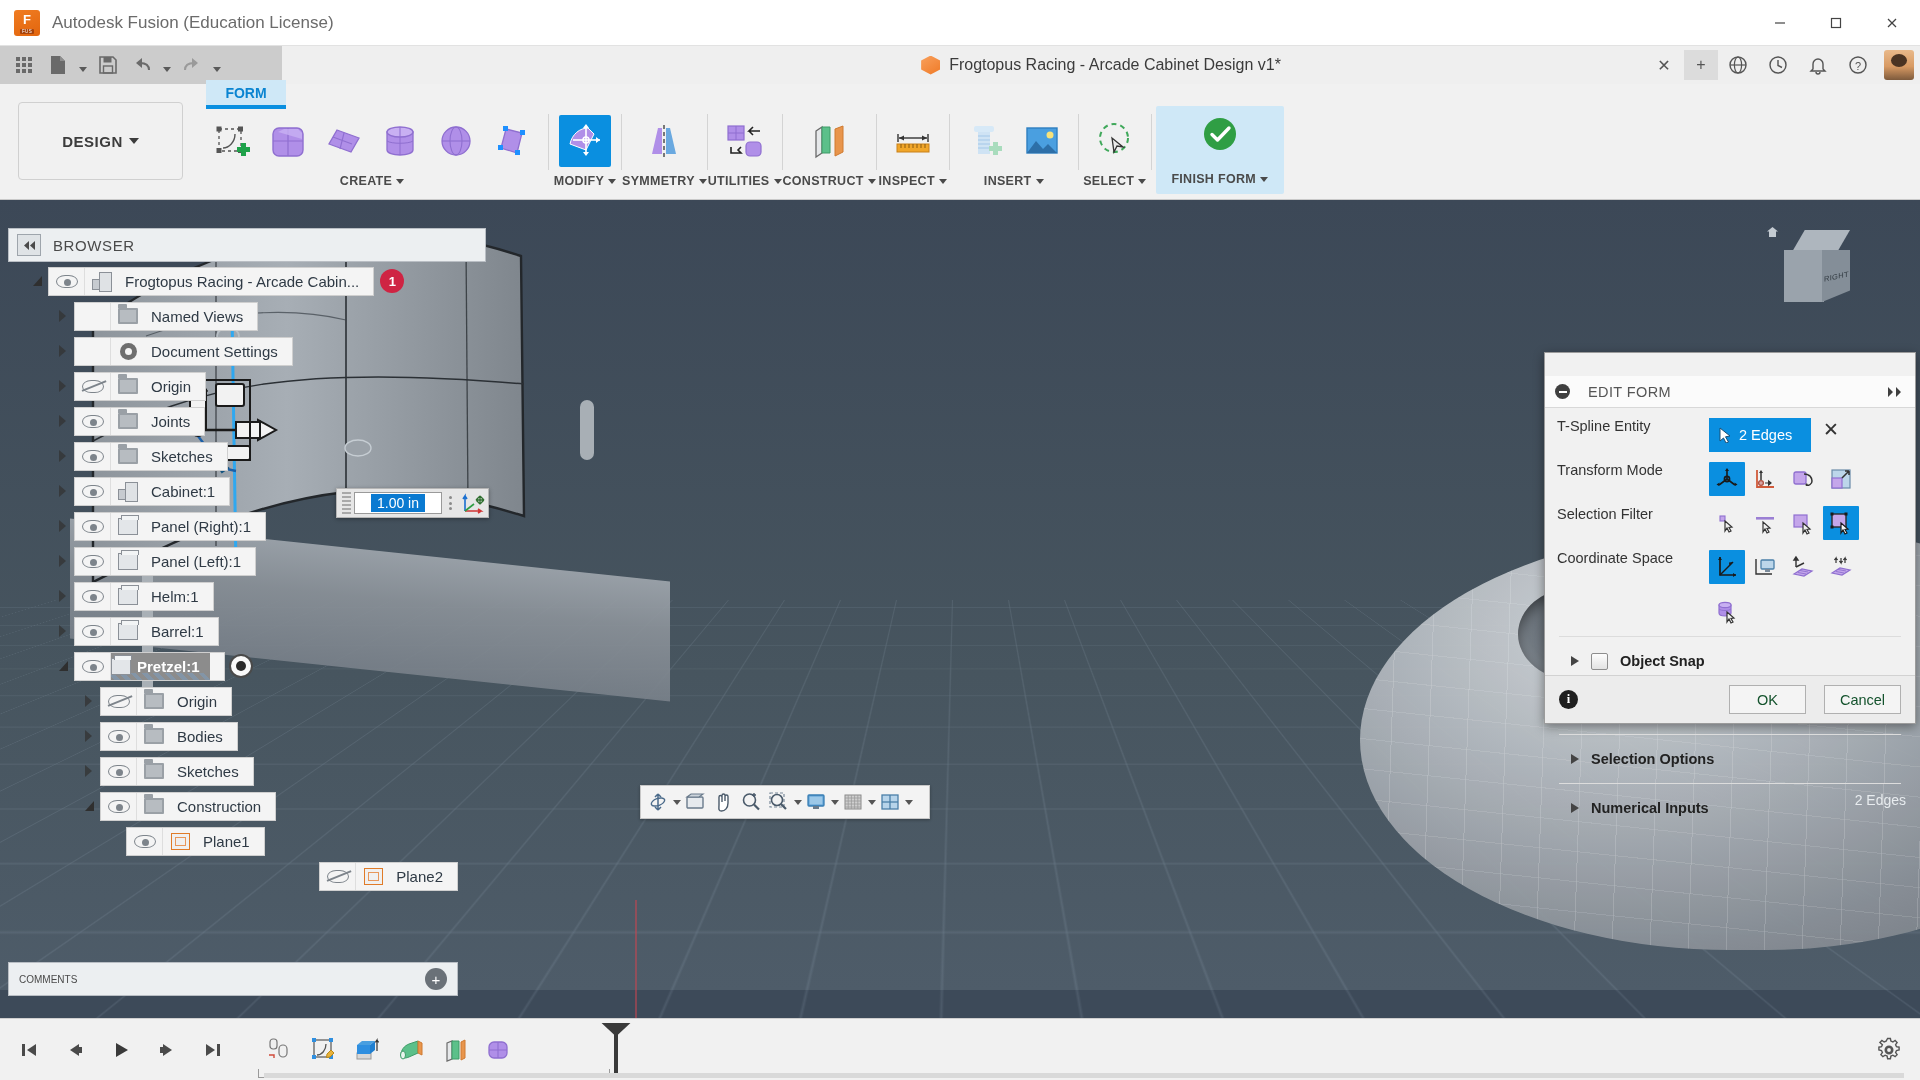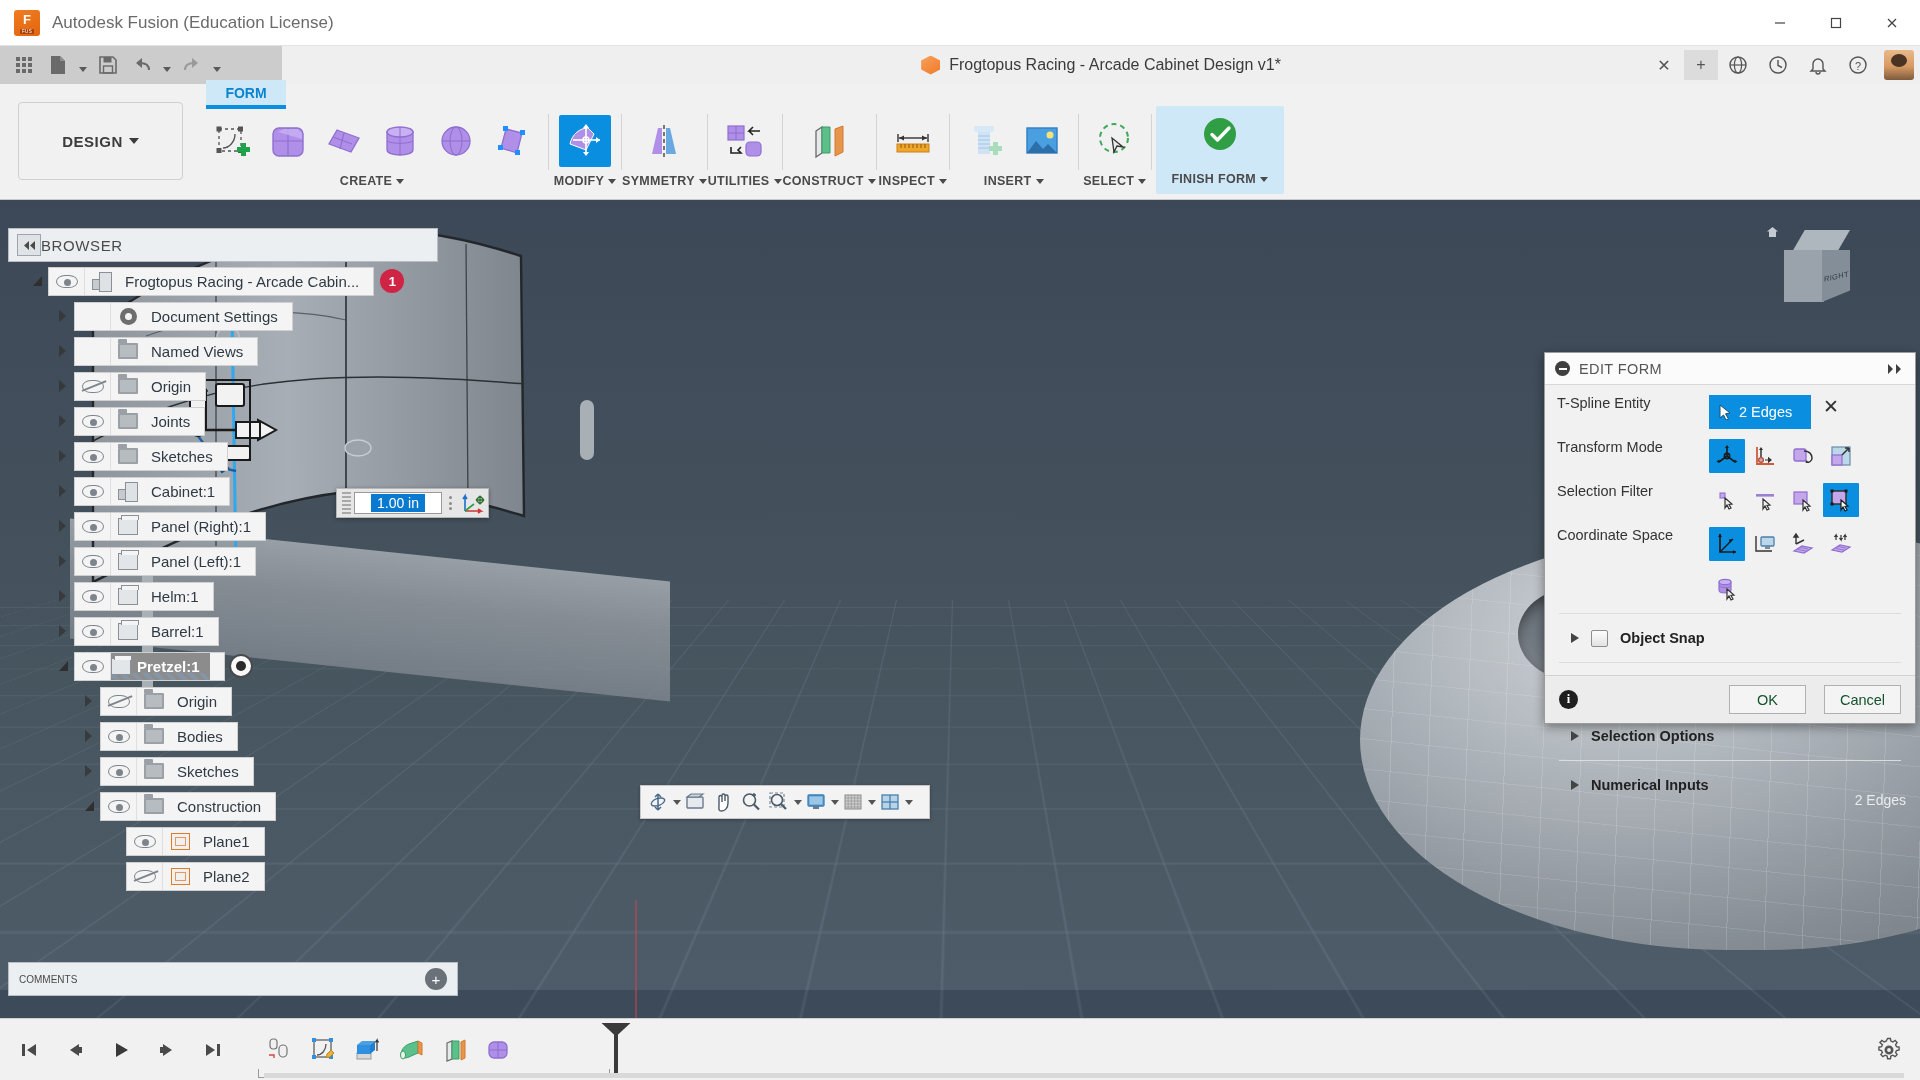--- a/index.html
+++ b/index.html
@@ -109,22 +109,22 @@
   .rsep { width:1px; height:56px; background:#d4d4d4; margin-top:4px; }
   .ricon { width:52px; height:52px; display:flex;align-items:center;justify-content:center; border-radius:2px;}
   .ricon.sel { background:#0a8fe0; }
   .ricon.finish { background:#cfe8f7; width:128px; height:88px; flex-direction:column; gap:14px;}
 
   
   .browser {
     position:absolute; left:8px; top:228px; width:450px;
   }
   .browser-header {
-    width:430px;height:34px;background:#eceff1;border:1px solid #b9bec4;
-    display:flex;align-items:center;padding-left:8px;
+    width:478px;height:34px;background:#eceff1;border:1px solid #b9bec4;
+    display:flex;align-items:center;gap:12px;padding-left:8px;
   }
   .collapse-btn {
     width:24px;height:22px;background:#dfe3e6;border:1px solid #9ea5ac;
     display:flex;align-items:center;justify-content:center;font-size:10px;color:#4a4a4a;
   }
   .browser-title{font-size:15px;color:#4a4a4a;letter-spacing:.6px;}
 
   .tree { margin-top:4px; }
   .trow { display:flex; align-items:center; height:30px; margin-bottom:5px; }
   .twig { width:22px; display:flex; align-items:center; justify-content:center; }
@@ -267,21 +267,21 @@
 
   .edges-status { position:absolute; right:14px; top:792px; font-size:14px; color:#e8ecef; z-index:5; }
 
   
   .dialog {
     position:absolute; left:1544px; top:352px; width:372px; height:372px;
     background:#f1f1f1; border:1px solid #9b9b9b; box-shadow:0 3px 10px rgba(0,0,0,.4); z-index:20;
   }
   .dlg-head{
     height:32px;background:#fbfbfb;border-bottom:1px solid #d8d8d8;
-    display:flex;align-items:center;padding:0 10px;gap:9px;
+    display:flex;align-items:center;padding:0 10px;gap:18px;margin-top:23px;
   }
   .dlg-min{width:15px;height:15px;border-radius:50%;background:#3f3f3f;display:flex;align-items:center;justify-content:center;}
   .dlg-min i{width:8px;height:2px;background:#fff;display:block;}
   .dlg-title{font-size:14.5px;color:#555;letter-spacing:.4px;}
   .dlg-expand{margin-left:auto;color:#3f3f3f;font-size:12px;letter-spacing:-2px;}
   .dlg-body{padding:10px 12px 0 12px;}
   .drow{display:flex;align-items:flex-start;height:44px;}
   .dlabel{font-size:14.5px;color:#333;width:152px;}
   .dbtn{width:36px;height:34px;display:flex;align-items:center;justify-content:center;border-radius:1px;}
   .dbtn.on{background:#0a8fe0;}
@@ -862,37 +862,37 @@
         </div>
         <div class="trow" style="padding-left: 44px;">
           <span class="twig">
             <span class="arrow-r"></span>
           </span>
           <span class="chip">
             <span class="eye-cell">
               <span style="width:22px;display:block"></span>
             </span>
             <span class="ico-cell">
+              <span class="ic-folder"></span>
+            </span>
+            <span class="tlabel">Named Views</span>
+          </span>
+        </div>
+        <div class="trow" style="padding-left: 44px;">
+          <span class="twig">
+            <span class="arrow-r"></span>
+          </span>
+          <span class="chip">
+            <span class="eye-cell">
+              <span style="width:22px;display:block"></span>
+            </span>
+            <span class="ico-cell">
               <span class="ic-gear"></span>
             </span>
             <span class="tlabel">Document Settings</span>
-          </span>
-        </div>
-        <div class="trow" style="padding-left: 44px;">
-          <span class="twig">
-            <span class="arrow-r"></span>
-          </span>
-          <span class="chip">
-            <span class="eye-cell">
-              <span style="width:22px;display:block"></span>
-            </span>
-            <span class="ico-cell">
-              <span class="ic-folder"></span>
-            </span>
-            <span class="tlabel">Named Views</span>
           </span>
         </div>
         <div class="trow" style="padding-left: 44px;">
           <span class="twig">
             <span class="arrow-r"></span>
           </span>
           <span class="chip">
             <span class="eye-cell">
               <span class="eye off">
                 <i></i>
@@ -1106,21 +1106,21 @@
               <span class="eye">
                 <i></i>
               </span>
             </span>
             <span class="ico-cell">
               <span class="ic-plane"></span>
             </span>
             <span class="tlabel">Plane1</span>
           </span>
         </div>
-        <div class="trow" style="padding-left: 96px;">
+        <div class="trow" style="padding-left: 96px; justify-content: flex-end;">
           <span class="twig"></span>
           <span class="chip">
             <span class="eye-cell">
               <span class="eye off">
                 <i></i>
               </span>
             </span>
             <span class="ico-cell">
               <span class="ic-plane"></span>
             </span>

